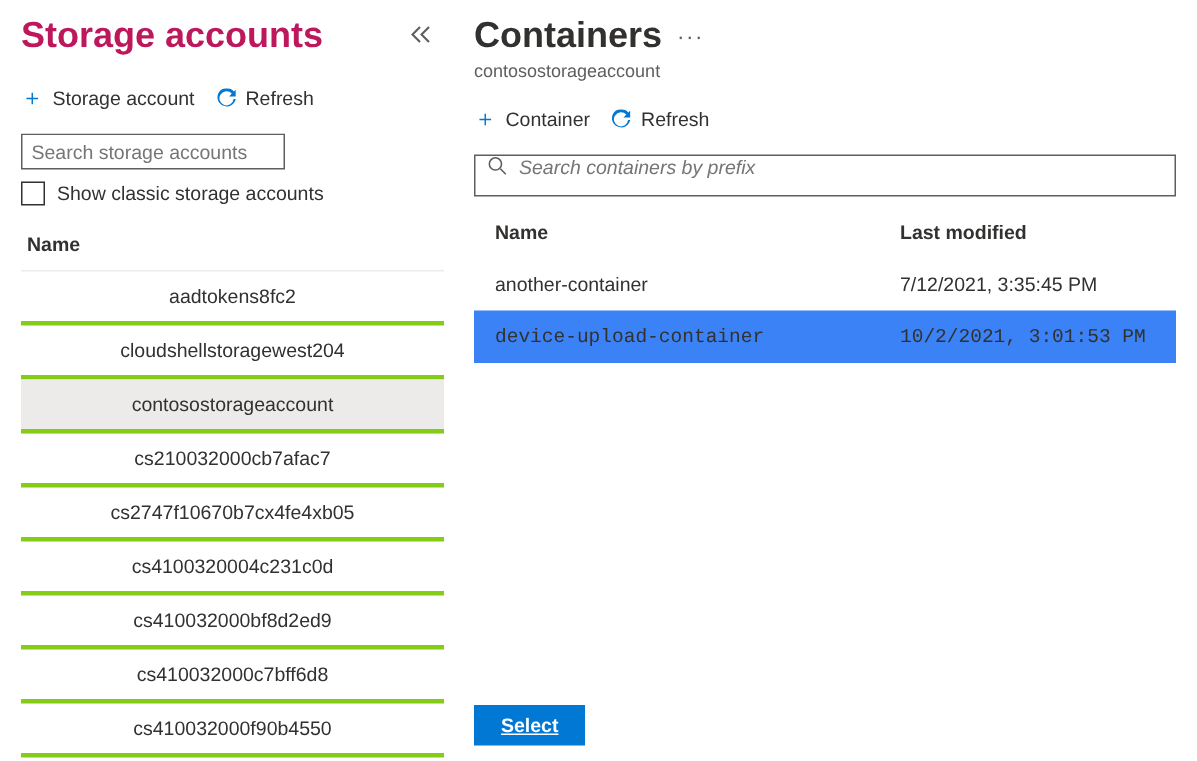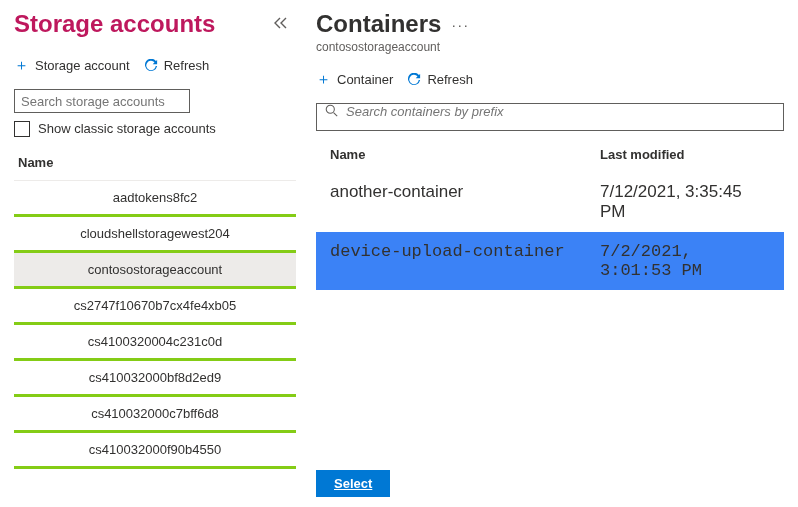--- a/index.html
+++ b/index.html
@@ -149,22 +149,23 @@
     display: flex;
     padding: 10px 14px;
     font-weight: 600;
     font-size: 13px;
   }
   .col-name { flex: 1; }
   .col-mod { width: 170px; }
   .tbl-row {
     display: flex;
     padding: 10px 14px;
-    font-size: 17px;
-    cursor: pointer;
+    font-size: 13px;
+    cursor: pointer;
+    align-items: center;
   }
   .tbl-row.selected {
     background: #3b82f6;
     font-family: Liberation Mono, monospace;
   }
   .footer {
     position: absolute;
     left: 18px;
     bottom: 10px;
   }
@@ -222,20 +223,21 @@
     <div class="checkbox-row">
       <span class="checkbox-box"></span>
       <span>Show classic storage accounts</span>
     </div>
 
     <div class="col-header">Name</div>
 
     <div class="acct-row">aadtokens8fc2</div>
     <div class="acct-row">cloudshellstoragewest204</div>
     <div class="acct-row selected">contosostorageaccount</div>
+    <div class="acct-row">cs210032000cb7afac7</div>
     <div class="acct-row">cs2747f10670b7cx4fe4xb05</div>
     <div class="acct-row">cs4100320004c231c0d</div>
     <div class="acct-row">cs410032000bf8d2ed9</div>
     <div class="acct-row">cs410032000c7bff6d8</div>
     <div class="acct-row">cs410032000f90b4550</div>
   </div>
 </div>
 
 <div class="right-pane">
   <div class="right-header">
@@ -273,20 +275,20 @@
     <div class="tbl-header">
       <div class="col-name">Name</div>
       <div class="col-mod">Last modified</div>
     </div>
     <div class="tbl-row">
       <div class="col-name">another-container</div>
       <div class="col-mod">7/12/2021, 3:35:45 PM</div>
     </div>
     <div class="tbl-row selected">
       <div class="col-name">device-upload-container</div>
-      <div class="col-mod">7/2/2021, 3:01:53 PM</div>
+      <div class="col-mod">10/2/2021, 3:01:53 PM</div>
     </div>
   </div>
 
   <div class="footer">
     <button class="select-btn">Select</button>
   </div>
 </div>
 
 </body></html>

